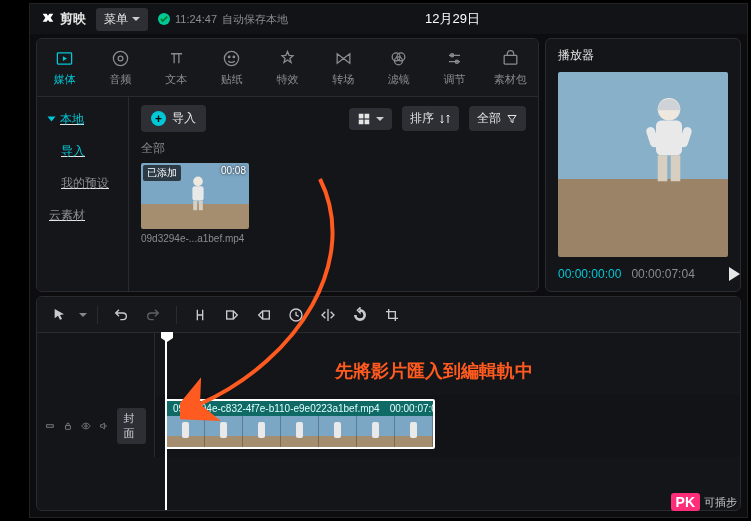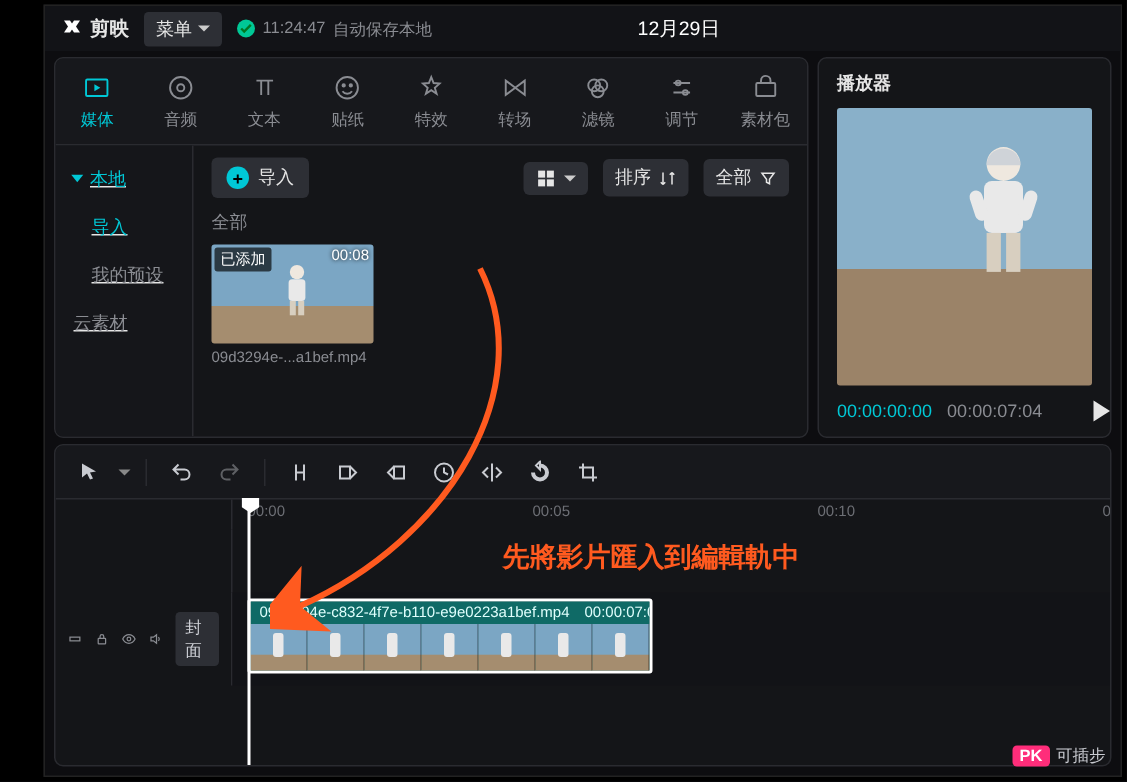--- a/index.html
+++ b/index.html
@@ -48,21 +48,21 @@
   .tb-pill{display:flex;align-items:center;gap:5px;background:var(--pill);border-radius:4px;padding:4px 8px;cursor:pointer;color:var(--text);}
   .crumb{padding:0 12px 6px;color:var(--text-dim);}
   .thumbs{padding:0 12px;display:flex;}
   .thumb{width:108px;}
   .thumb-img{position:relative;width:108px;height:66px;border-radius:2px;overflow:hidden;background:linear-gradient(to bottom,var(--thumb-sky) 0%,var(--thumb-sky) 62%,var(--thumb-sand) 62%,var(--thumb-sand) 100%);text-align:center;}
   .kid{position:absolute;left:42%;top:18%;width:24px;height:40px;}
   .thumb-badge{position:absolute;left:2px;top:2px;background:rgba(0,0,0,.65);color:#fff;font-size:10px;padding:1px 4px;border-radius:2px;}
   .thumb-dur{position:absolute;right:3px;top:2px;color:#fff;font-size:10px;text-shadow:0 0 3px #000;}
   .thumb-name{font-size:10px;color:var(--text-dim);margin-top:4px;white-space:nowrap;overflow:hidden;text-overflow:ellipsis;}
   .preview{flex:1;margin:4px 6px 4px 0;border:1px solid var(--border);border-radius:6px;background:var(--panel-dark);display:flex;flex-direction:column;overflow:hidden;}
-  .prev-title{padding:8px 12px;font-size:12px;font-weight:bold;}
+  .prev-title{padding:8px 12px;font-size:12px;}
   .prev-canvas{flex:1;margin:0 12px;background:linear-gradient(to bottom,#89b0c9 0%,#89b0c9 58%,#9b8368 58%,#9b8368 100%);position:relative;border-radius:2px;overflow:hidden;}
   .prev-canvas .kid{left:50%;top:12%;width:52px;height:100px;}
   .prev-ctrl{display:flex;align-items:center;gap:10px;padding:10px 12px;}
   .tc-cur{color:var(--accent);font-variant-numeric:tabular-nums;}
   .tc-total{color:var(--text-dim);font-variant-numeric:tabular-nums;}
   .prev-ctrl .sp{flex:1;}
   .sq-btn{width:16px;height:12px;display:flex;gap:2px;}
   .sq-btn span{flex:1;background:#3c3e44;}
   .play{width:0;height:0;border-top:7px solid transparent;border-bottom:7px solid transparent;border-left:11px solid #e6e6e6;cursor:pointer;}
   .timeline-wrap{flex:1;display:flex;flex-direction:column;margin:0 6px 6px;border:1px solid var(--border);border-radius:6px;background:var(--panel-dark);overflow:hidden;position:relative;}
@@ -85,21 +85,21 @@
   .cover-chip{background:var(--pill);font-size:11px;padding:3px 7px;border-radius:3px;color:#d0d2d8;cursor:pointer;}
   .track-area{flex:1;position:relative;background:#121317;}
   .clip{position:absolute;left:10px;top:4px;height:50px;width:270px;border:2px solid #fff;border-radius:2px;background:#13524f;overflow:hidden;cursor:pointer;}
   .clip-head{height:15px;background:#0f6a66;display:flex;align-items:center;gap:10px;padding:0 6px;color:#e0fffd;font-size:10px;white-space:nowrap;}
   .clip-filmstrip{height:35px;display:flex;}
   .frame{flex:1;background:linear-gradient(to bottom,var(--thumb-sky) 0%,var(--thumb-sky) 58%,var(--thumb-sand) 58%,var(--thumb-sand) 100%);position:relative;border-right:1px solid rgba(0,0,0,.25);}
   .frame .dot{position:absolute;left:40%;top:18%;width:7px;height:16px;background:#e9e9e9;border-radius:2px;}
   .extra-rows{height:28px;}
   .arrow-svg{position:absolute;pointer-events:none;}
   .watermark{position:absolute;right:10px;bottom:6px;display:flex;align-items:center;gap:4px;font-size:11px;color:#c9cbd1;}
-  .pk{background:#ff2d7a;color:#fff;font-weight:700;border-radius:3px;padding:1px 5px;font-size:11px;}
+  .pk{background:#ff2d7a;color:#fff;font-weight:700;border-radius:3px;padding:1px 5px;font-size:14px;}
 </style>
 </head>
 <body>
 
 <div class="app">
 
   <div class="titlebar">
     <div class="logo">
       <svg class="logo-mark" viewBox="0 0 24 24">
           <path fill="#fff" d="M4 4h6l4 6-4 6H4l4-6-4-6zm10 0h6l-4 6 4 6h-6l-4-6 4-6z"></path>
@@ -341,26 +341,20 @@
       <div class="tool">
           <svg viewBox="0 0 24 24" stroke="currentColor" fill="none" stroke-width="2">
             <path d="M7 3v14h14M3 7h14v14"></path>
           </svg>
         </div>
     </div>
 
     <div style="flex:1;position:relative;display:flex;flex-direction:column;">
       <div class="ruler-row">
         <div class="gutter"></div>
-        <div class="ruler">
-          <span class="tick" style="left:10px">00:00</span>
-          <span class="tick" style="left:200px">00:05</span>
-          <span class="tick" style="left:390px">00:10</span>
-          <span class="tick" style="left:580px">00:15</span>
-        </div>
       </div>
 
       <div class="anno-row">
         <div class="gutter"></div>
         <div class="anno-area">
           <span class="anno-text">先將影片匯入到編輯軌中</span>
         </div>
       </div>
 
       <div class="track-row">

